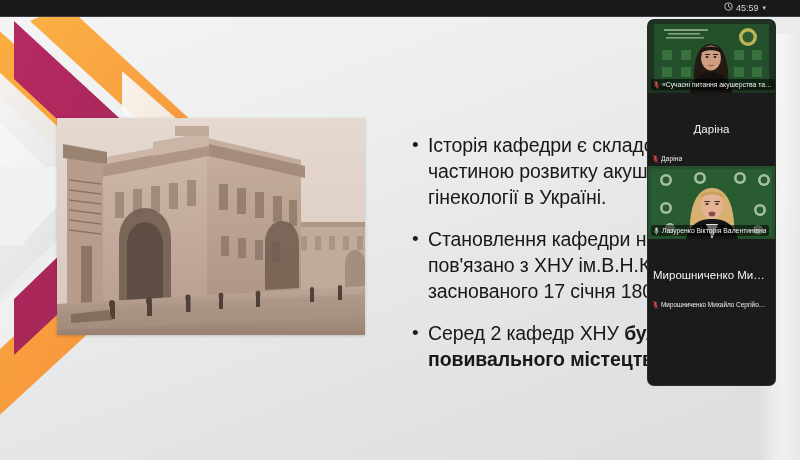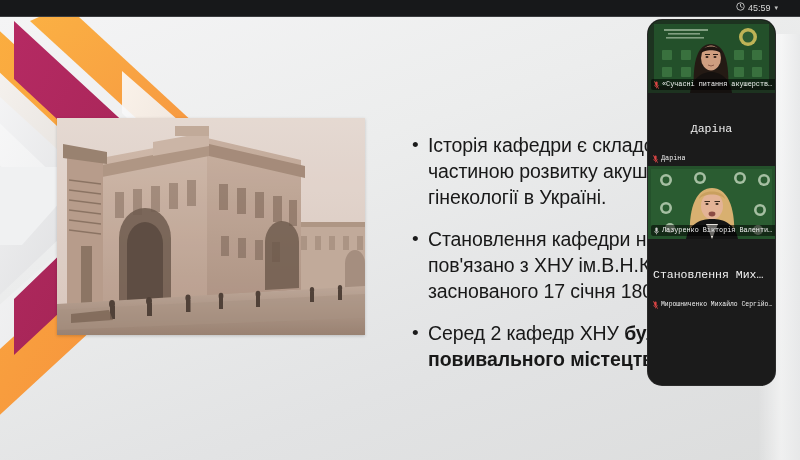--- a/index.html
+++ b/index.html
@@ -28,41 +28,41 @@
 
   
   .bullets{position:absolute;left:412px;top:115px;width:330px;}
   .bul{display:flex;margin-bottom:16px;}
   .bul .dot{flex:0 0 16px;font-size:19px;line-height:26px;color:#1b1b1b;}
   .bul .txt{font-size:19.5px;line-height:26px;color:#181818;letter-spacing:-.1px;white-space:pre-line;}
   .bul .txt b{font-weight:bold;}
 
   
   .rail{position:absolute;left:648px;top:20px;width:127px;height:365px;
-        background:#1b1b1b;z-index:30;border-radius:14px;overflow:hidden;
-        box-shadow:0 0 0 1px #2a2a2a;font-family:Liberation Mono, monospace;}
+        background:#1b1b1b;z-index:30;border-radius:6px;overflow:hidden;
+        box-shadow:0 0 0 1px #2a2a2a;}
   .tile{position:relative;width:127px;height:73px;background:#1b1b1b;overflow:hidden;}
   .tile.video{background:#0d0f0d;}
   .tile.speaking{box-shadow:inset 0 0 0 2px #2ea12e;}
   .tile .vid{position:absolute;inset:0;}
   .tile .vid svg{display:block;width:100%;height:100%;}
   .tile .ph-name{position:absolute;left:0;right:0;top:50%;transform:translateY(-60%);
                  text-align:center;color:#f2f2f2;font-size:11.5px;
                  padding:0 5px;white-space:nowrap;overflow:hidden;text-overflow:ellipsis;}
   .namebar{position:absolute;left:3px;bottom:3px;display:flex;align-items:center;gap:3px;
            max-width:121px;background:rgba(0,0,0,.55);border-radius:2px;padding:1px 3px;}
   .namebar.plain{background:transparent;padding:0 2px;}
   .namebar .nm{color:#efefef;font-size:6.4px;white-space:nowrap;overflow:hidden;
                text-overflow:ellipsis;line-height:9px;}
   .namebar .nm.big{font-size:6.8px;}
   .mic{flex:0 0 auto;width:5px;height:8px;position:relative;}
   .mic svg{display:block;}
 
   
-  .timer{position:absolute;right:22px;top:2px;z-index:50;display:flex;align-items:flex-start;gap:3px;
+  .timer{position:absolute;right:34px;top:2px;z-index:50;display:flex;align-items:flex-start;gap:3px;
          color:#d8d8d8;font-size:9px;line-height:12px;}
   .timer .clock{display:block;}
   .timer .caret{font-size:7px;color:#c2c2c2;margin-left:1px;}
 
   
   .edge{position:absolute;right:0;top:17px;width:42px;height:443px;
         background:linear-gradient(90deg,rgba(255,255,255,0) 0%,rgba(255,255,255,.55) 55%,rgba(232,233,234,.9) 100%);
         pointer-events:none;z-index:20;}
 </style>
 </head>
@@ -389,21 +389,21 @@
             <path d="M0.7 5 a2.3 2.3 0 0 0 4.6 0" fill="none" stroke="#cfcfcf" stroke-width="0.9"></path>
             <line x1="3" y1="7.3" x2="3" y2="9.2" stroke="#cfcfcf" stroke-width="0.9"></line>
           </svg>
         </span>
         <span class="nm big">Лазуренко Вікторія Валентинівна</span>
       </div>
     </div>
 
 
     <div class="tile">
-      <div class="ph-name">Становлення Миха…</div>
+      <div class="ph-name">Мирошниченко Миха…</div>
       <div class="namebar plain">
         <span class="mic">
           <svg width="5" height="8" viewBox="0 0 6 10">
             <rect x="1.6" y="0.6" width="2.8" height="5.4" rx="1.4" fill="#d94040"></rect>
             <path d="M0.7 5 a2.3 2.3 0 0 0 4.6 0" fill="none" stroke="#d94040" stroke-width="0.9"></path>
             <line x1="3" y1="7.3" x2="3" y2="9.2" stroke="#d94040" stroke-width="0.9"></line>
             <line x1="0.4" y1="0.4" x2="5.6" y2="9.6" stroke="#e85050" stroke-width="1"></line>
           </svg>
         </span>
         <span class="nm">Мирошниченко Михайло Сергійо…</span>

